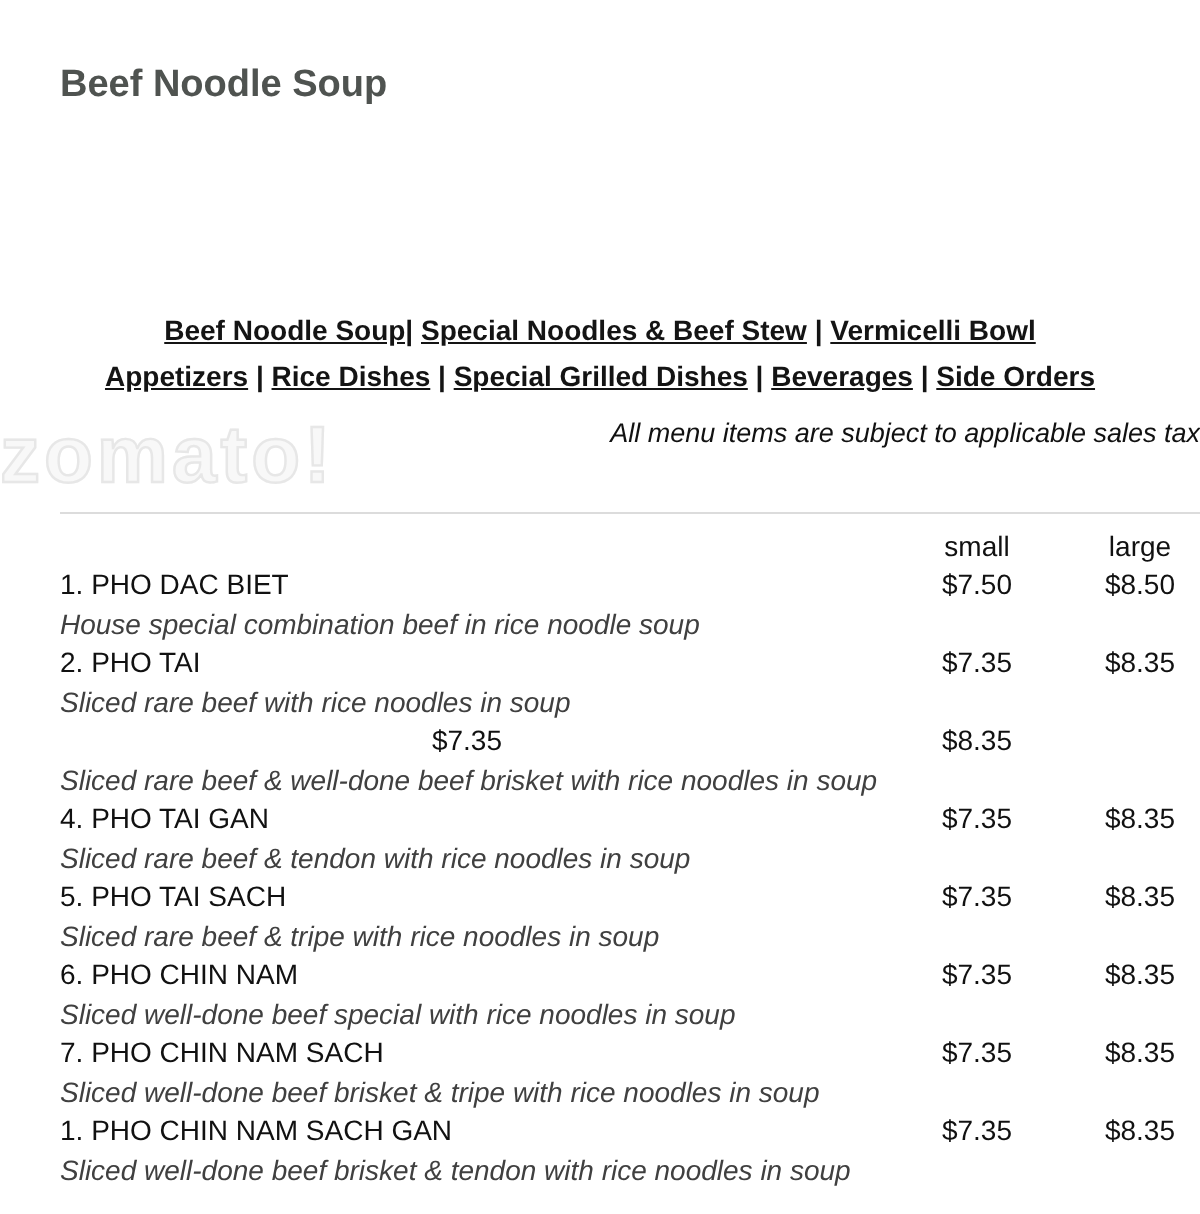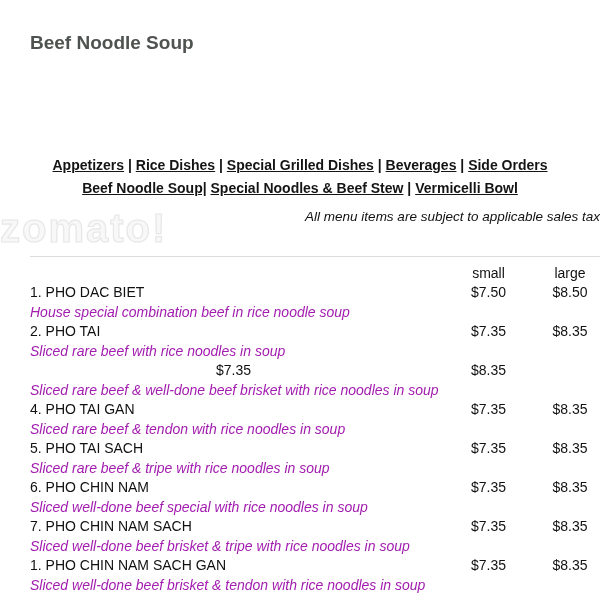--- a/index.html
+++ b/index.html
@@ -88,35 +88,35 @@
     display: grid;
     grid-template-columns: 407px 103px auto;
     font-size: 14px;
     line-height: 19.5px;
     color: #111111;
   }
   .item-desc {
     font-size: 14px;
     line-height: 19.5px;
     font-style: italic;
-    color: #a21caf;
+    color: #404040;
     padding-right: 60px;
   }
   .price-cell { text-align: center; }
 </style>
 </head>
 <body>
 
 <div class="page">
 
   <h1 class="page-title">Beef Noodle Soup</h1>
 
   <nav class="category-nav" id="category-nav">
+      <div class="nav-line"><a class="nav-link" href="#">Beef Noodle Soup|</a><span class="nav-sep"> </span><a class="nav-link" href="#">Special Noodles &amp; Beef Stew</a><span class="nav-sep"> | </span><a class="nav-link" href="#">Vermicelli Bowl</a></div>
       <div class="nav-line"><a class="nav-link" href="#">Appetizers</a><span class="nav-sep"> | </span><a class="nav-link" href="#">Rice Dishes</a><span class="nav-sep"> | </span><a class="nav-link" href="#">Special Grilled Dishes</a><span class="nav-sep"> | </span><a class="nav-link" href="#">Beverages</a><span class="nav-sep"> | </span><a class="nav-link" href="#">Side Orders</a></div>
-      <div class="nav-line"><a class="nav-link" href="#">Beef Noodle Soup|</a><span class="nav-sep"> </span><a class="nav-link" href="#">Special Noodles &amp; Beef Stew</a><span class="nav-sep"> | </span><a class="nav-link" href="#">Vermicelli Bowl</a></div>
     </nav>
 
   <p class="tax-notice">All menu items are subject to applicable sales tax</p>
 
   <div class="watermark">zomato!</div>
 
   <div class="menu-table">
     <div class="header-row">
       <div></div>
       <div class="price-cell">small</div>

